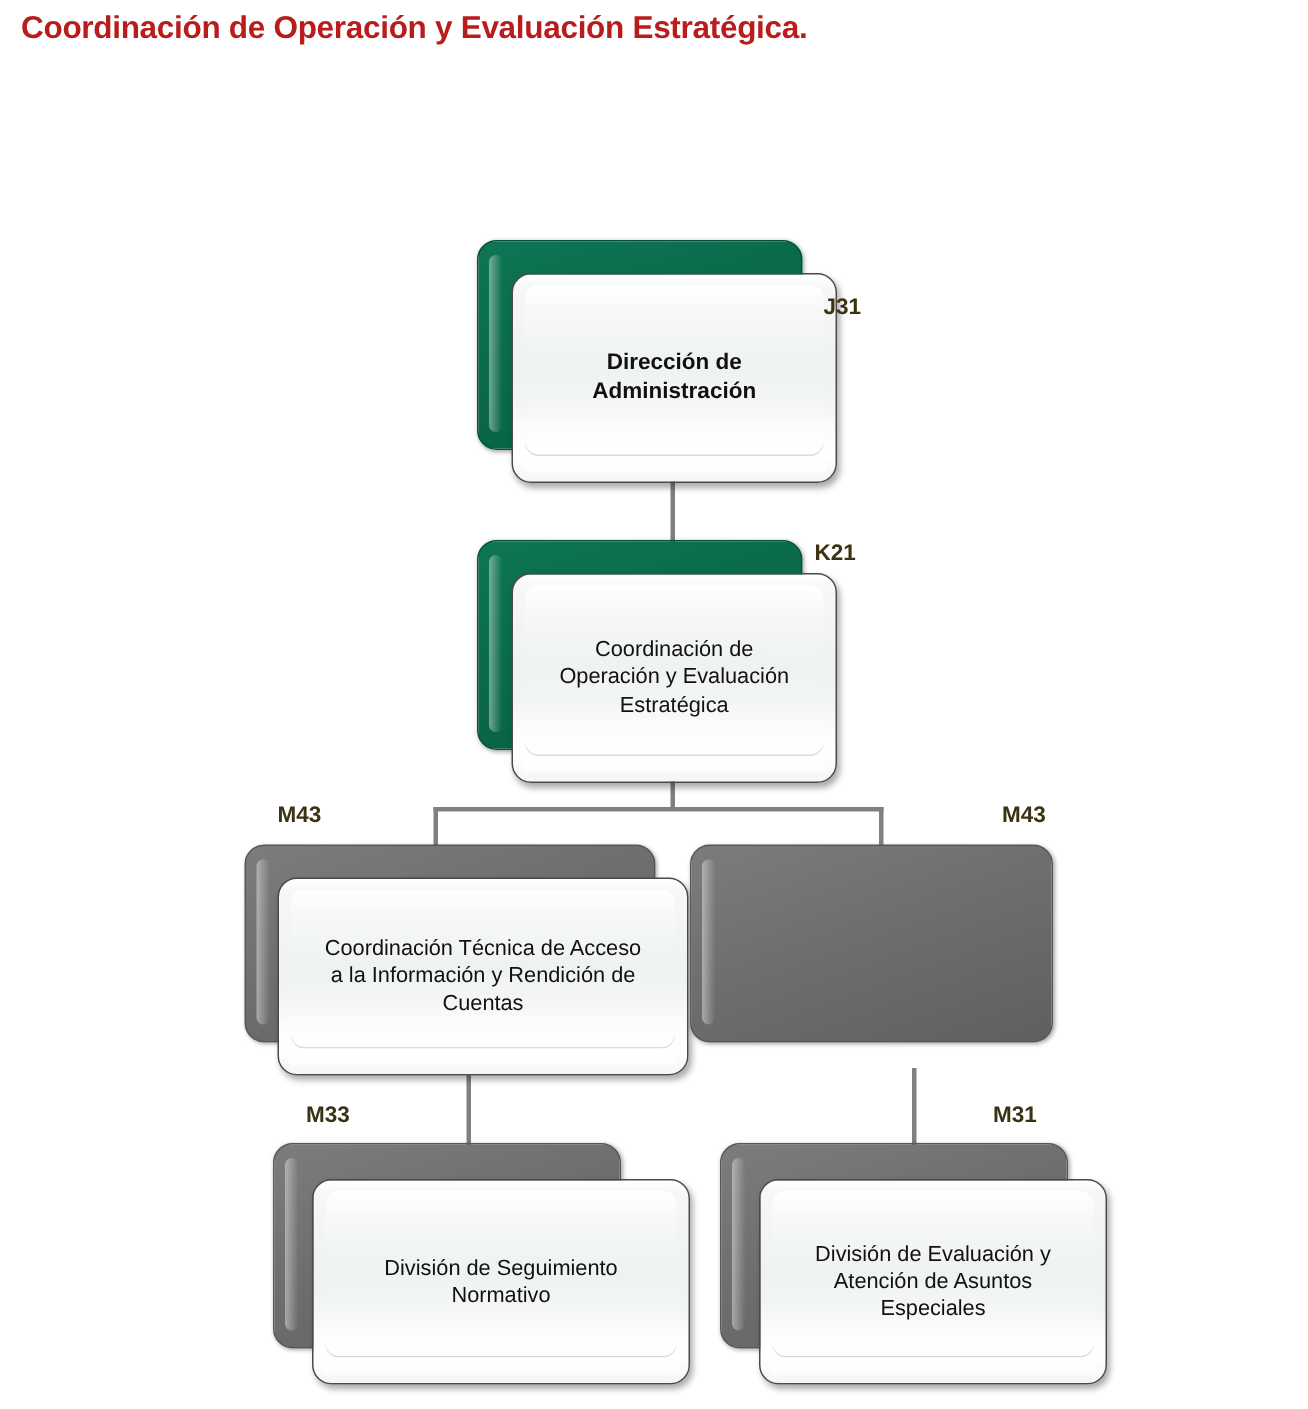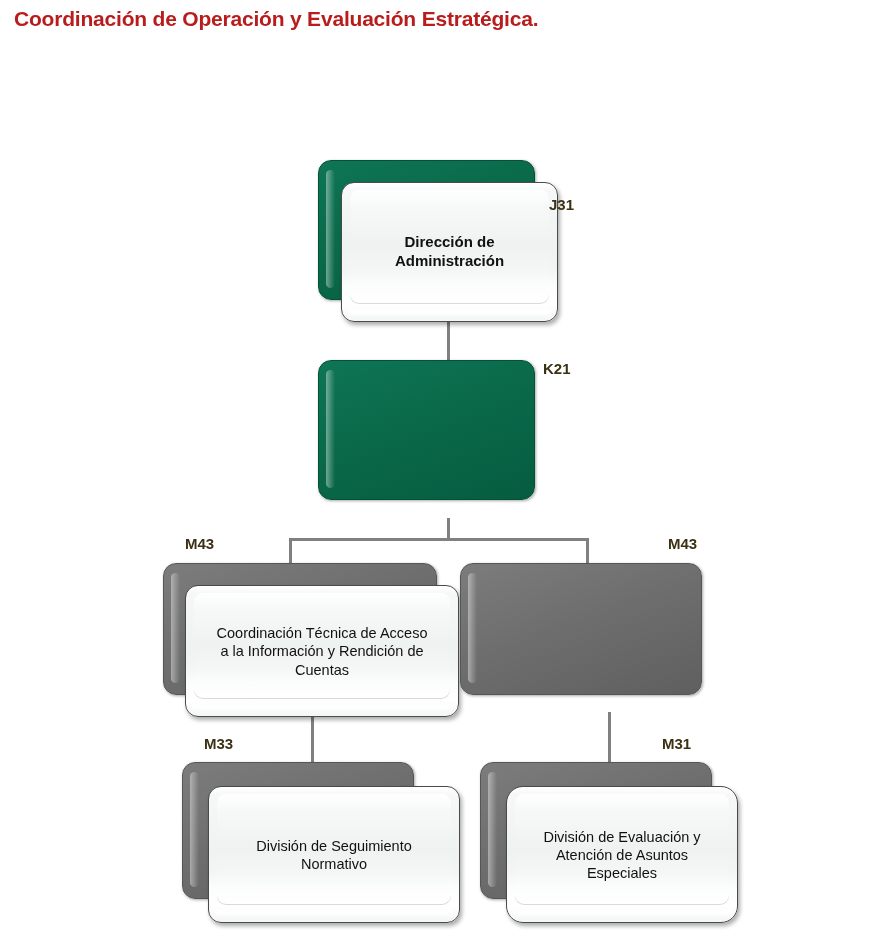--- a/index.html
+++ b/index.html
@@ -187,20 +187,25 @@
     <div class="card-back green" style="width:215px; height:138px;"></div>
     <div class="card-front" style="left:23px; top:22px; width:215px; height:138px;">
       <div class="card-label lvl1">Dirección de
 Administración</div>
     </div>
     <div class="code-tag" style="left:231px; top:0px;margin-top:36px;">J31</div>
   </div>
 
   <div class="node" style="left:318px; top:360px; width:240px; height:162px;">
     <div class="card-back green" style="width:215px; height:138px;"></div>
+    <div class="card-front" style="left:23px; top:22px; width:215px; height:138px;">
+      <div class="card-label lvl2">Coordinación de
+Operación y Evaluación
+Estratégica</div>
+    </div>
     <div class="code-tag" style="left:225px; top:0px;">K21</div>
   </div>
 
   <div class="node" style="left:163px; top:563px; width:296px; height:152px;">
     <div class="card-back gray" style="width:272px; height:130px;"></div>
     <div class="card-front" style="left:22px; top:22px; width:272px; height:130px;">
       <div class="card-label lvl3">Coordinación Técnica de Acceso
 a la Información y Rendición de
 Cuentas</div>
     </div>
@@ -216,21 +221,21 @@
     <div class="card-back gray" style="width:230px; height:135px;"></div>
     <div class="card-front" style="left:26px; top:24px; width:230px; height:135px;padding-left:20px;">
       <div class="card-label lvl3">División de Seguimiento
 Normativo</div>
     </div>
     <div class="code-tag" style="left:22px; top:-27px;">M33</div>
   </div>
 
   <div class="node" style="left:480px; top:762px; width:260px; height:160px;">
     <div class="card-back gray" style="width:230px; height:135px;"></div>
-    <div class="card-front" style="left:26px; top:24px; width:230px; height:135px;border-radius:17px;">
+    <div class="card-front" style="left:26px; top:24px; width:230px; height:135px;">
       <div class="card-label lvl3">División de Evaluación y
 Atención de Asuntos
 Especiales</div>
     </div>
     <div class="code-tag" style="left:182px; top:-27px;">M31</div>
   </div>
 
 </div>
 
 </body></html>

